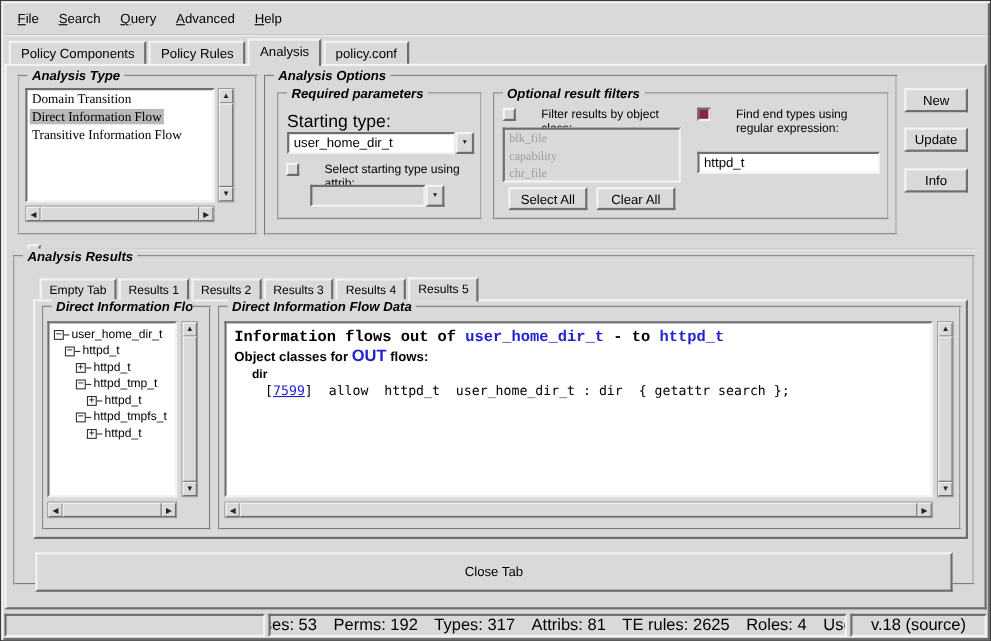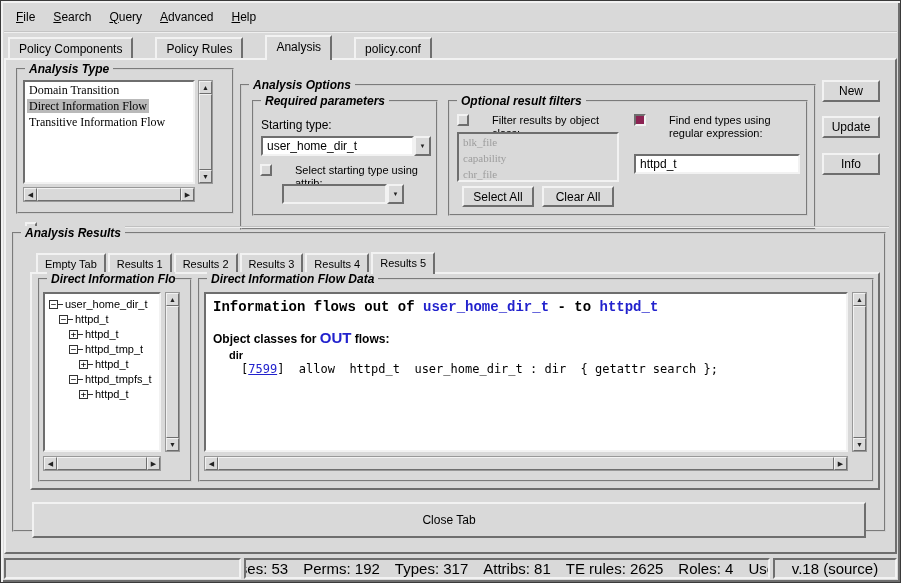--- a/index.html
+++ b/index.html
@@ -23,21 +23,21 @@
   .menu-sep { position:absolute; top:30px; left:3px; right:3px; height:2px;
               border-top:1px solid #c4c4c4; border-bottom:1px solid #efefef; }
 
   
   .tabrow { position:absolute; display:flex; align-items:flex-end; }
   .tab {
     background:#d9d9d9; border:2px solid; border-bottom:0;
     border-color:#f2f2f2 #6e6e6e #6e6e6e #f2f2f2;
     padding:3px 9px 0; margin-right:2px; height:21px; white-space:nowrap; cursor:default;
   }
-  .tabrow.main-tabs { top:32px; left:7px; height:25px; z-index:6;gap:20px; }
+  .tabrow.main-tabs { top:32px; left:7px; height:25px; z-index:6; }
   .tabrow.main-tabs .tab.active { height:25px; margin-bottom:-2px; z-index:7; }
 
   
   .main-panel { position:absolute; left:3px; right:3px; top:57px; height:496px;
     border:2px solid; border-color:#f2f2f2 #6e6e6e #6e6e6e #f2f2f2; background:#d9d9d9; z-index:5; }
 
   
   .group { position:absolute; border:2px groove #cfcfcf; }
   .group-title { position:absolute; top:-8px; left:7px; background:#d9d9d9; padding:0 4px;
     font-weight:bold; font-style:italic; font-size:12px; line-height:14px; white-space:nowrap; z-index:2; }
@@ -79,21 +79,21 @@
   .combo-entry { flex:1; background:#fff; border:2px solid; border-color:#6e6e6e #f2f2f2 #f2f2f2 #6e6e6e;
     font-size:12px; line-height:14px; padding:1px 4px; white-space:nowrap; overflow:hidden; }
   .combo.disabled .combo-entry { background:#d9d9d9; }
   .combo-btn { flex:none; width:17px; background:#d9d9d9; border:2px solid;
     border-color:#f2f2f2 #6e6e6e #6e6e6e #f2f2f2; font-size:6px; color:#222;
     display:flex; align-items:center; justify-content:center; }
 
   .entry { position:absolute; background:#fff; border:2px solid; border-color:#6e6e6e #f2f2f2 #f2f2f2 #6e6e6e;
     font-family:"Liberation Sans",sans-serif; font-size:12px; padding:1px 4px; outline:none; }
 
-  .plain-label { position:absolute; font-size:12px; white-space:nowrap; }
+  .plain-label { position:absolute; font-size:16px; white-space:nowrap; }
 
   
   .pane-line { position:absolute; top:166px; left:34px; right:6px; height:2px;
     border-top:1px solid #c0c0c0; border-bottom:1px solid #eeeeee; }
   .sash { position:absolute; left:19px; top:162px; width:12px; height:8px; }
 
   
   .tabrow.result-tabs { top:16px; left:22px; height:22px; z-index:4; }
   .tabrow.result-tabs .tab { height:19px; font-size:11px; padding:3px 7px 0; }
   .tabrow.result-tabs .tab.active { height:22px; margin-bottom:-2px; z-index:5; }
@@ -107,21 +107,21 @@
   .tree-toggle { flex:none; width:9px; height:9px; background:#fff; border:1px solid #333;
     font-family:"DejaVu Sans Mono",monospace; font-size:9px; line-height:7px; text-align:center; color:#000; }
   .tree-dash { flex:none; width:5px; height:1px; background:#333; }
   .tree-label { padding-left:2px; }
 
   
   .data-box { position:absolute; left:4px; top:12px; right:24px; height:160px; background:#fff;
     border:2px solid; border-color:#6e6e6e #f2f2f2 #f2f2f2 #6e6e6e; overflow:hidden; padding:5px 7px; }
   .flow-heading { font-size:14px; font-weight:bold;font-family:Liberation Mono, monospace; }
   .flow-heading .type { color:var(--blue,#2222cd); }
-  .flow-classes { font-size:12px; font-weight:bold; margin-top:14px; }
+  .flow-classes { font-size:12px; font-weight:bold; }
   .flow-classes .dir-word { color:var(--blue,#2222cd); font-size:15px; }
   .flow-objclass { font-size:11px; font-weight:bold; margin-left:16px; margin-top:3px; }
   .flow-rule { font-family:"DejaVu Sans Mono",monospace; font-size:12px; margin-left:28px; margin-top:1px; white-space:pre; }
   .flow-rule .rule-link { color:var(--blue,#2222cd); text-decoration:underline; cursor:pointer; }
 
   
   .statusbar { position:absolute; left:3px; right:3px; bottom:3px; height:21px; display:flex; gap:3px; }
   .status-cell { border:2px solid; border-color:#6e6e6e #f2f2f2 #f2f2f2 #6e6e6e;
     font-size:15px; display:flex; align-items:center; overflow:hidden; }
   .status-cell.left { width:237px; }
@@ -167,21 +167,21 @@
       </div>
       <div class="hscroll" style="left:5px; top:117px; width:172px;">
         <div class="sb-btn">◀</div>
         <div class="sb-trough">
             <div class="sb-thumb"></div>
           </div>
         <div class="sb-btn">▶</div>
       </div>
     </div>
 
-    <div class="group" style="left:234px; top:24px; width:576px; height:146px;">
+    <div class="group" style="left:234px; top:8px; width:576px; height:146px;">
       <div class="group-title">Analysis Options</div>
 
       <div class="group" style="left:10px; top:14px; width:186px; height:116px;">
         <div class="group-title">Required parameters</div>
         <div class="plain-label" style="left:7px; top:16px;">Starting type:</div>
         <div class="combo" style="left:7px; top:34px; width:170px; height:20px;">
           <div class="combo-entry">user_home_dir_t</div>
           <div class="combo-btn">▼</div>
         </div>
         <div class="checkrow" style="left:6px; top:62px; width:176px;">

